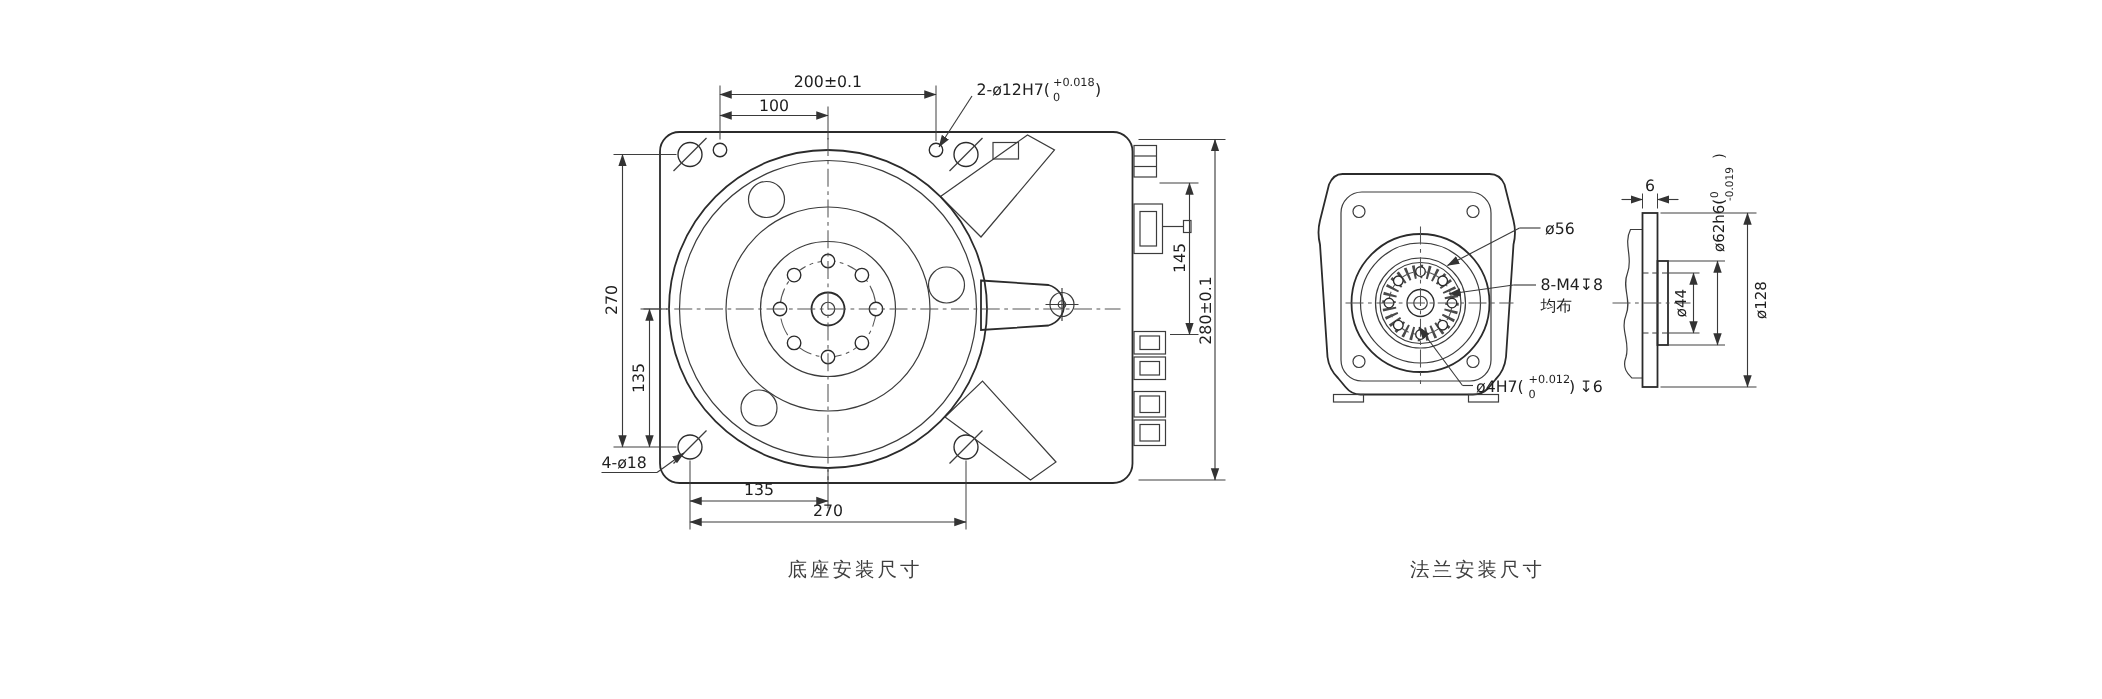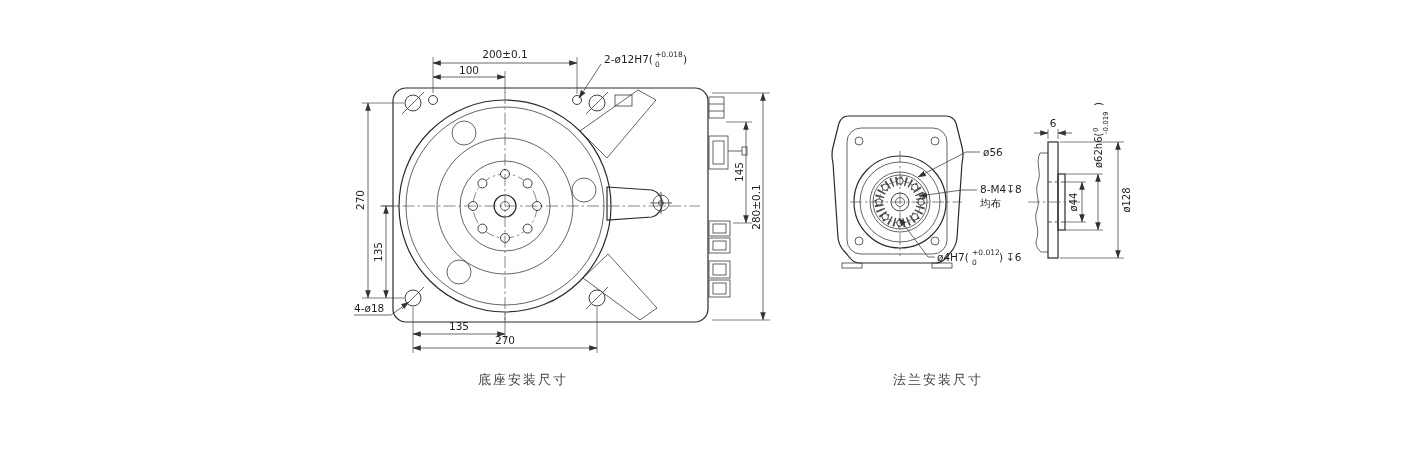--- a/index.html
+++ b/index.html
@@ -1,16 +1,16 @@
 <!DOCTYPE html>
 <html><head>
 <meta charset="utf-8">
 <style>
   html,body{margin:0;padding:0;background:#ffffff;}
-  .page{position:relative;width:1300px;height:466px;background:#ffffff;overflow:hidden;}
+  .page{position:relative;width:1300px;height:466px;background:#ffffff;overflow:hidden;margin-left:47px;}
   svg{display:block;}
   .outline{fill:none;stroke:#2b2b2b;stroke-width:1.2;}
   .thin{fill:none;stroke:#3c3c3c;stroke-width:0.8;}
   .hidden{stroke-dasharray:4 2.5;}
   .center{fill:none;stroke:#555;stroke-width:0.7;stroke-dasharray:12 3 2.5 3;}
   .knurl{fill:none;stroke:#4a4a4a;stroke-width:9;stroke-dasharray:1.6 3.1;}
   .dim{fill:none;stroke:#3a3a3a;stroke-width:0.75;}
   .ext{fill:none;stroke:#3a3a3a;stroke-width:0.65;}
   .hole{fill:#ffffff;stroke:#2b2b2b;stroke-width:0.9;}
   text{fill:#1f1f1f;font-family:"DejaVu Sans",sans-serif;font-size:10.5px;}

